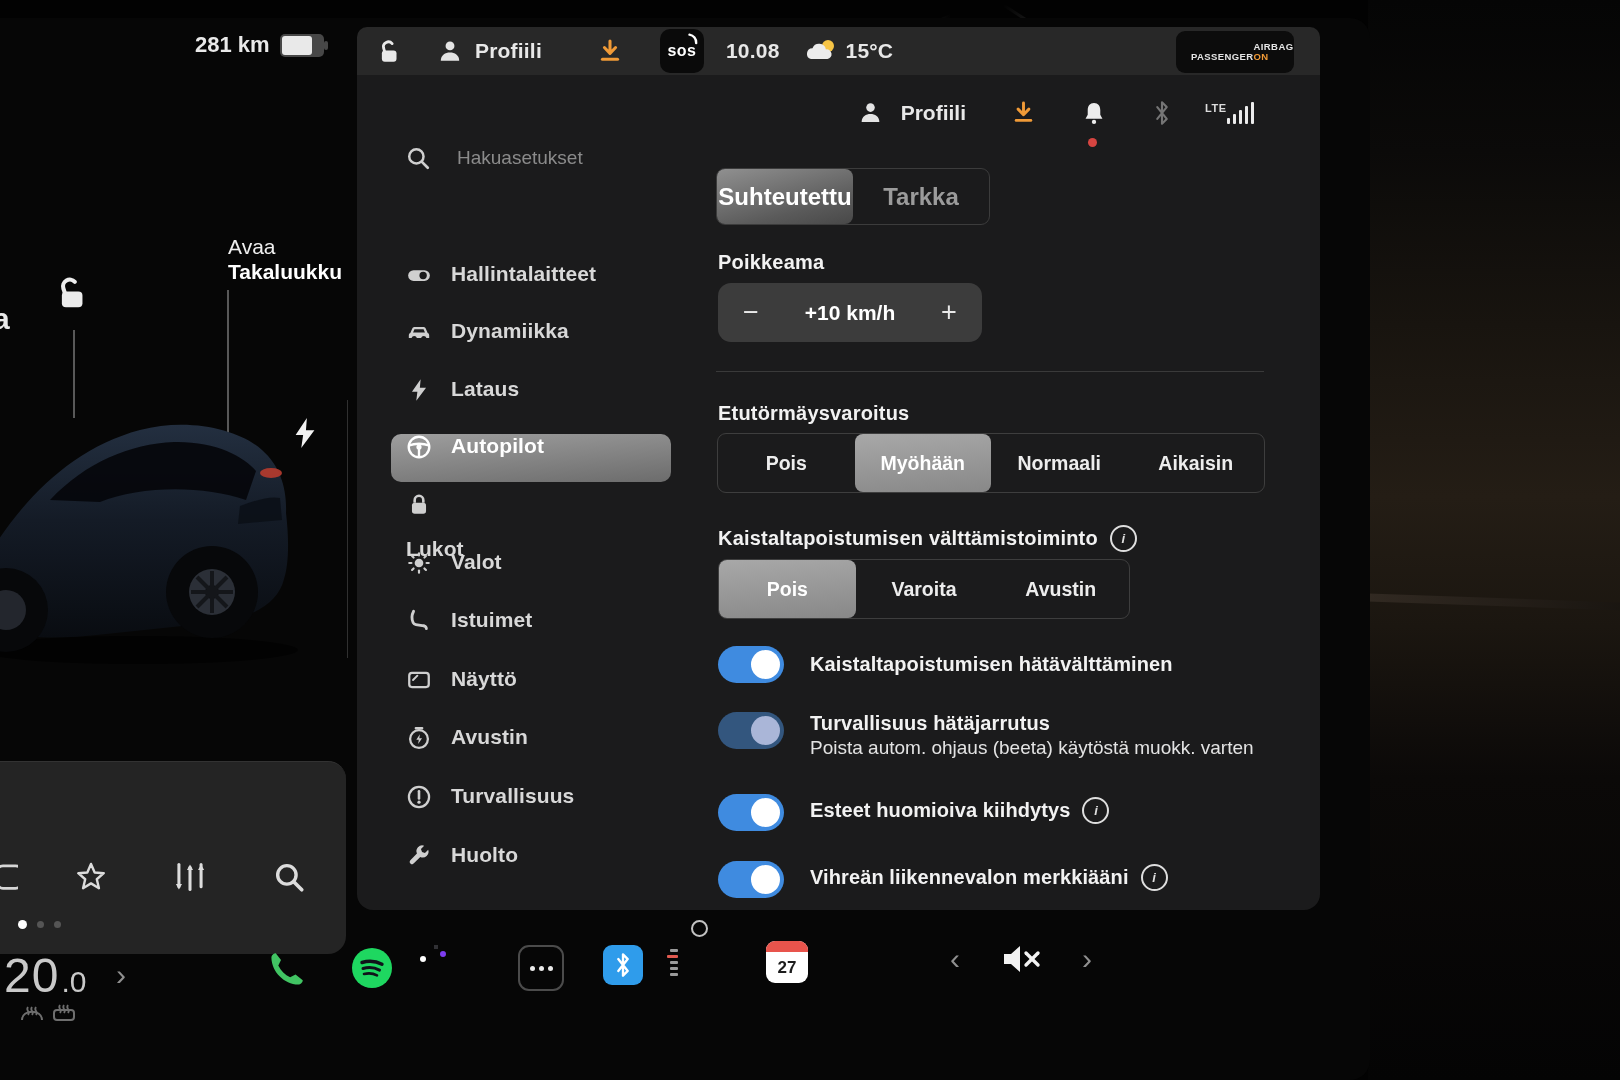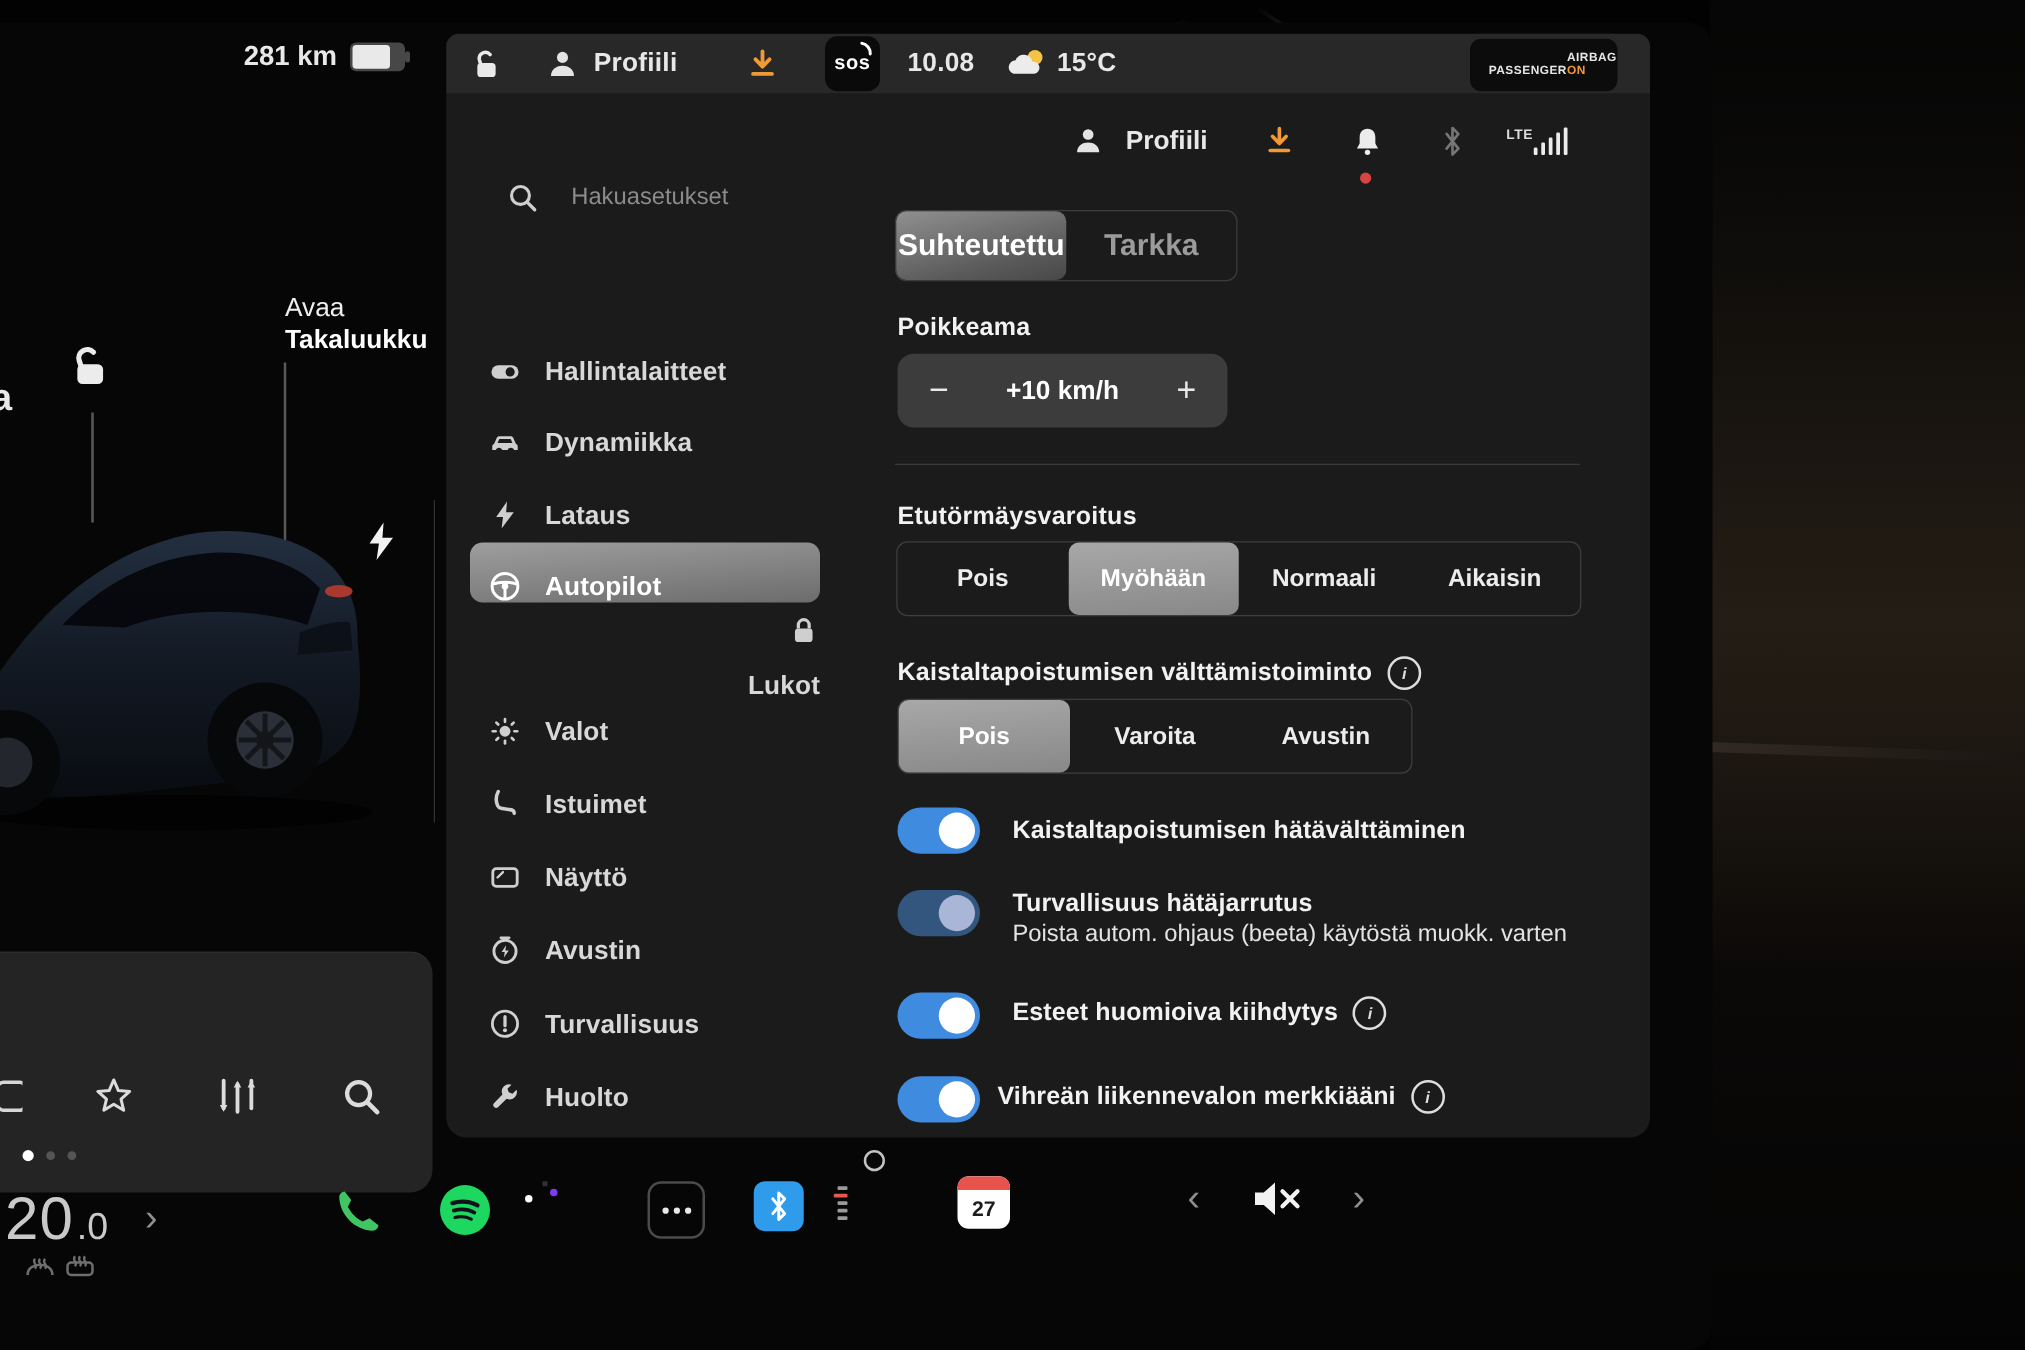--- a/index.html
+++ b/index.html
@@ -35,21 +35,21 @@
   .phead-search .ph{color:#8b8b8b;font-size:19px;}
   .phead-right{position:absolute;right:66px;top:24px;display:flex;align-items:center;gap:44px;}
   .phead-right .pname{font-size:21px;font-weight:700;margin-left:-26px;}
   .belldot{position:absolute;left:7px;top:38px;width:9px;height:9px;border-radius:50%;background:#d64541;}
   .lte{display:flex;flex-direction:row;align-items:flex-start;}
   .lte .lte-t{font-size:11px;color:#dcdcdc;font-weight:700;letter-spacing:.5px;margin-left:-12px;margin-bottom:1px;}
   .bars{display:flex;align-items:flex-end;gap:2.5px;}
   .bars i{display:block;width:3.5px;background:#ececec;border-radius:1px;}
 
   
-  .srow{position:absolute;left:19px;width:280px;height:48px;display:flex;align-items:flex-end;gap:19px;padding-left:15px;
+  .srow{position:absolute;left:34px;width:280px;height:48px;display:flex;align-items:flex-start;gap:19px;padding-left:15px;
         color:#cfcfcf;border-radius:10px;box-sizing:border-box;}
   .srow .slab{font-size:21px;font-weight:700;color:#d8d8d8;letter-spacing:.1px;}
   .srow.sel{background:linear-gradient(175deg,#9e9e9e,#6c6c6c);color:#fff;}
   .srow.sel .slab{color:#ffffff;}
 
   
   .tabs{position:absolute;left:359px;top:93px;width:274px;height:57px;border:1px solid #3c3c3c;border-radius:9px;
         display:flex;box-sizing:border-box;}
   .tab{flex:1;display:flex;align-items:center;justify-content:center;font-size:24px;color:#9b9b9b;font-weight:700;border-radius:8px;}
   .tab.sel{background:linear-gradient(165deg,#909090 0%,#5a5a5a 70%,#484848 100%);color:#fff;}
@@ -482,21 +482,21 @@
         <div class="knob"></div>
       </div>
     <div class="titleline" style="left:453px;top:722px;">
       <span class="tlab">Esteet huomioiva kiihdytys</span>
       <span class="info">i</span>
     </div>
 
     <div class="switch" style="left:361px;top:786px;">
         <div class="knob"></div>
       </div>
-    <div class="titleline" style="left:441px;top:789px;">
+    <div class="titleline" style="left:453px;top:789px;">
       <span class="tlab">Vihreän liikennevalon merkkiääni</span>
       <span class="info">i</span>
     </div>
   </div>
 
   
   <div class="abs climate">
     <span class="big">20</span>
     <span class="dec">.0</span>
   </div>

